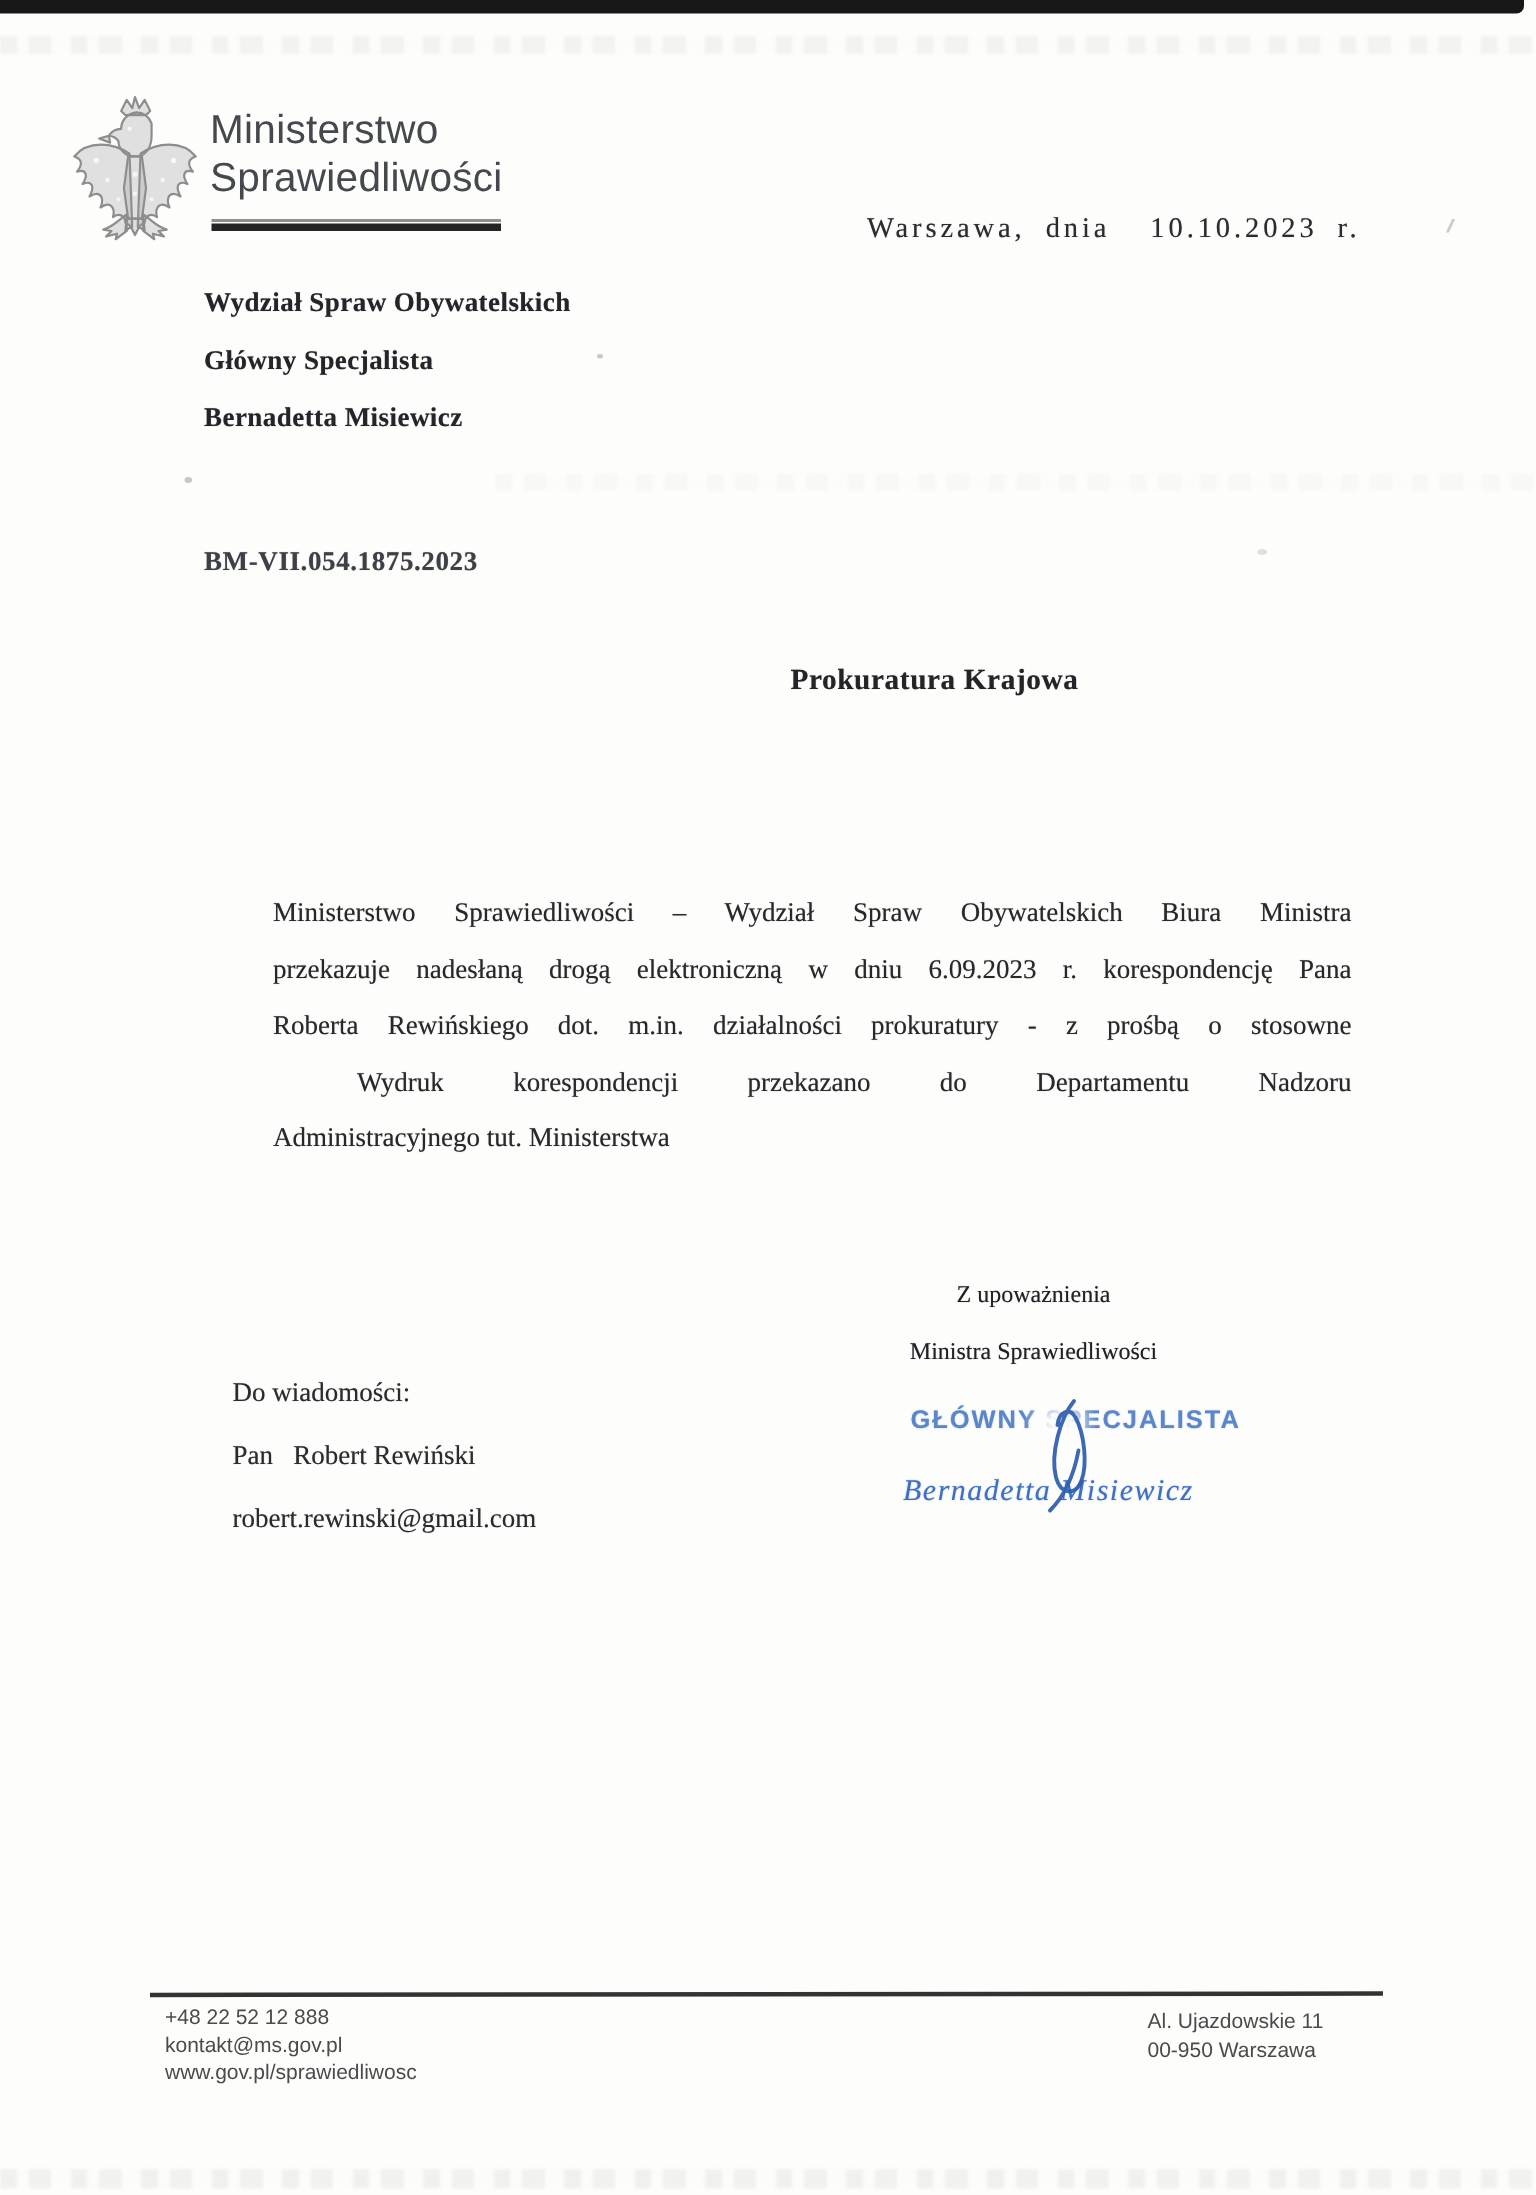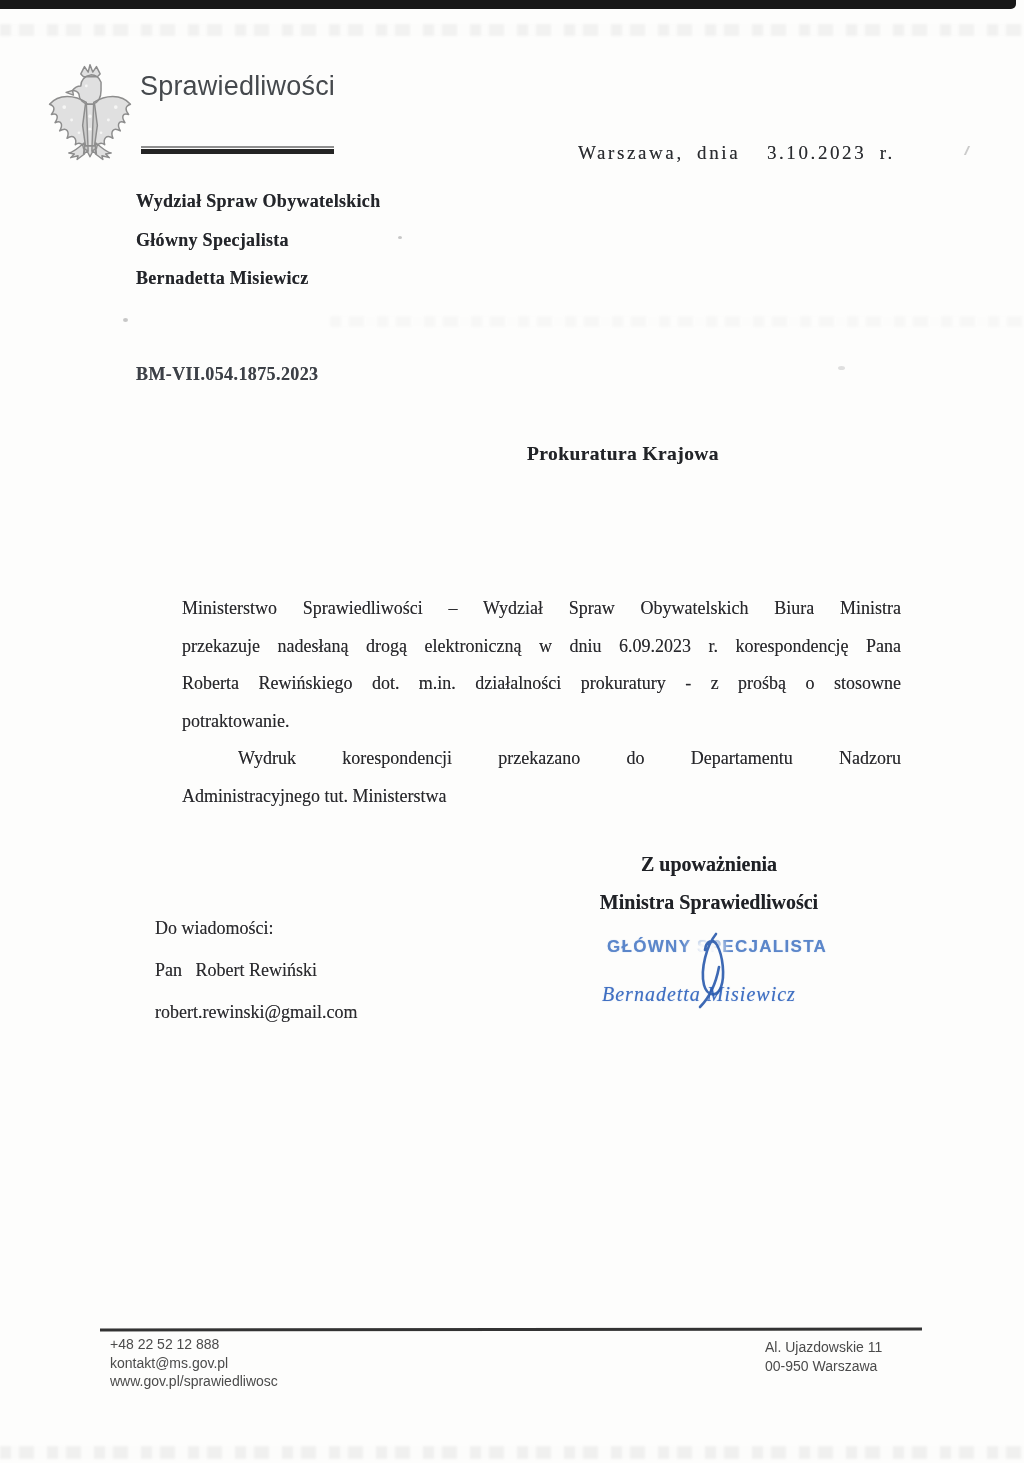--- a/index.html
+++ b/index.html
@@ -47,22 +47,22 @@
   .reference{left:136px;top:364px;font-weight:bold;font-size:18px;color:#3c4047;letter-spacing:0.4px;}
   .addressee{left:527px;top:443px;font-weight:bold;font-size:19.5px;letter-spacing:0.4px;color:#222428;}
 
   
   .body-block{left:166px;top:590px;width:735px;font-size:18px;line-height:37.5px;color:#28282c;}
   .bline{white-space:nowrap;overflow:visible;margin-left:16px;}
   .bline.just{text-align:justify;text-align-last:justify;}
   .bline.indent{text-indent:56px;}
 
   
-  .auth{left:564px;top:845px;width:290px;text-align:center;font-weight:bold;
-    font-size:20px;line-height:38px;color:#1f2126;}
+  .auth{left:544px;top:845px;width:290px;text-align:center;font-weight:normal;
+    font-size:16px;line-height:38px;color:#1f2126;}
 
   
   .cc{font-size:18px;color:#2b2b2f;}
   .cc-label{left:155px;top:918px;}
   .cc-name{left:155px;top:960px;white-space:pre;}
   .cc-email{left:155px;top:1002px;text-underline-offset:4px;}
 
   
   .stamp-title{left:607px;top:937px;font-family:"Liberation Sans","DejaVu Sans",sans-serif;
     font-weight:bold;font-size:17px;letter-spacing:1.3px;color:#5b86ca;
@@ -113,44 +113,44 @@
         <circle cx="70" cy="62" r="1.6"></circle>
       <circle cx="50" cy="58" r="1.8"></circle>
         <circle cx="50" cy="72" r="1.5"></circle>
       <circle cx="38" cy="76" r="1.4"></circle>
         <circle cx="62" cy="76" r="1.4"></circle>
       <circle cx="46" cy="25" r="1.5"></circle>
     </g>
   </svg>
 
   <div class="abs ministry">
+    <div>Ministerstwo</div>
     <div>Sprawiedliwości</div>
   </div>
   <div class="abs header-rule">
     <div class="thin"></div>
     <div class="thick"></div>
   </div>
 
-  <div class="abs date-line scan-text">Warszawa, dnia  3.10.2023 r.</div>
+  <div class="abs date-line scan-text">Warszawa, dnia  10.10.2023 r.</div>
 
   <div class="abs sender scan-text">
     <div>Wydział Spraw Obywatelskich</div>
     <div>Główny Specjalista</div>
     <div>Bernadetta Misiewicz</div>
   </div>
 
   <div class="abs reference scan-text">BM-VII.054.1875.2023</div>
 
   <div class="abs addressee scan-text">Prokuratura Krajowa</div>
 
   <div class="abs body-block scan-text">
     <div class="bline just">Ministerstwo Sprawiedliwości – Wydział Spraw Obywatelskich Biura Ministra</div>
     <div class="bline just">przekazuje nadesłaną drogą elektroniczną w dniu 6.09.2023 r. korespondencję Pana</div>
     <div class="bline just">Roberta Rewińskiego dot. m.in. działalności prokuratury - z prośbą o stosowne</div>
-    <div class="bline">potraktowanie.</div>
     <div class="bline just indent">Wydruk korespondencji przekazano do Departamentu Nadzoru</div>
     <div class="bline">Administracyjnego tut. Ministerstwa</div>
   </div>
 
   <div class="abs auth scan-text">
     <div>Z upoważnienia</div>
     <div>Ministra Sprawiedliwości</div>
   </div>
 
   <div class="abs cc cc-label scan-text">Do wiadomości:</div>

